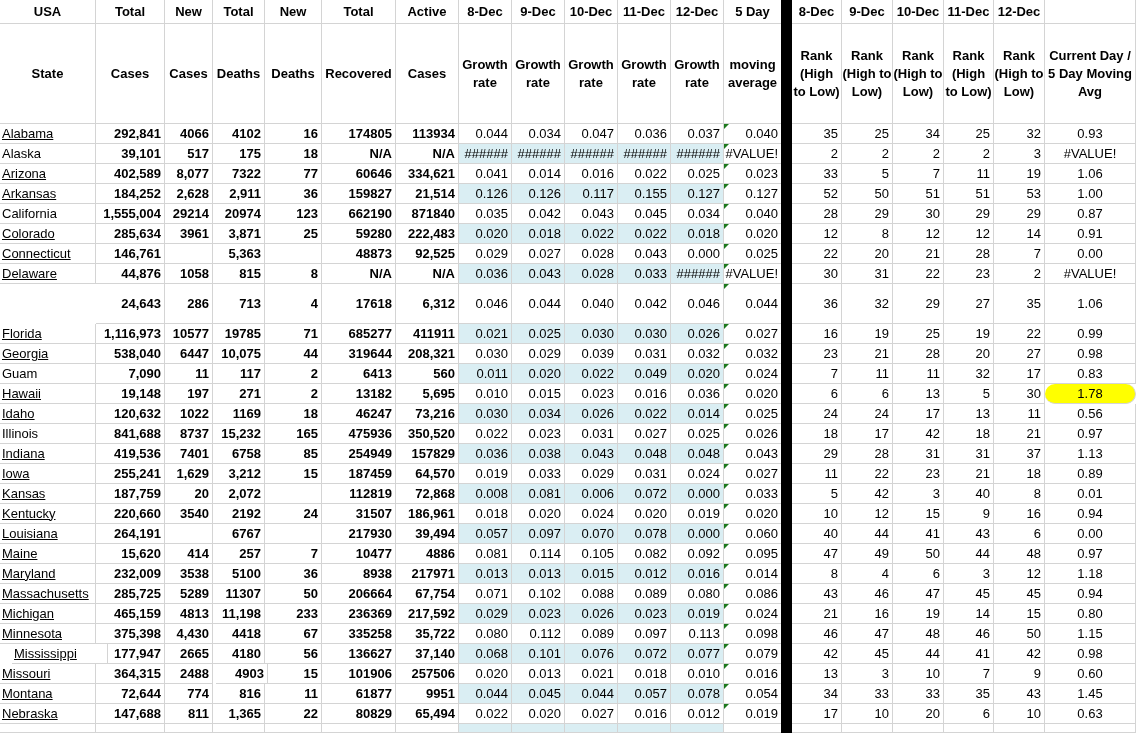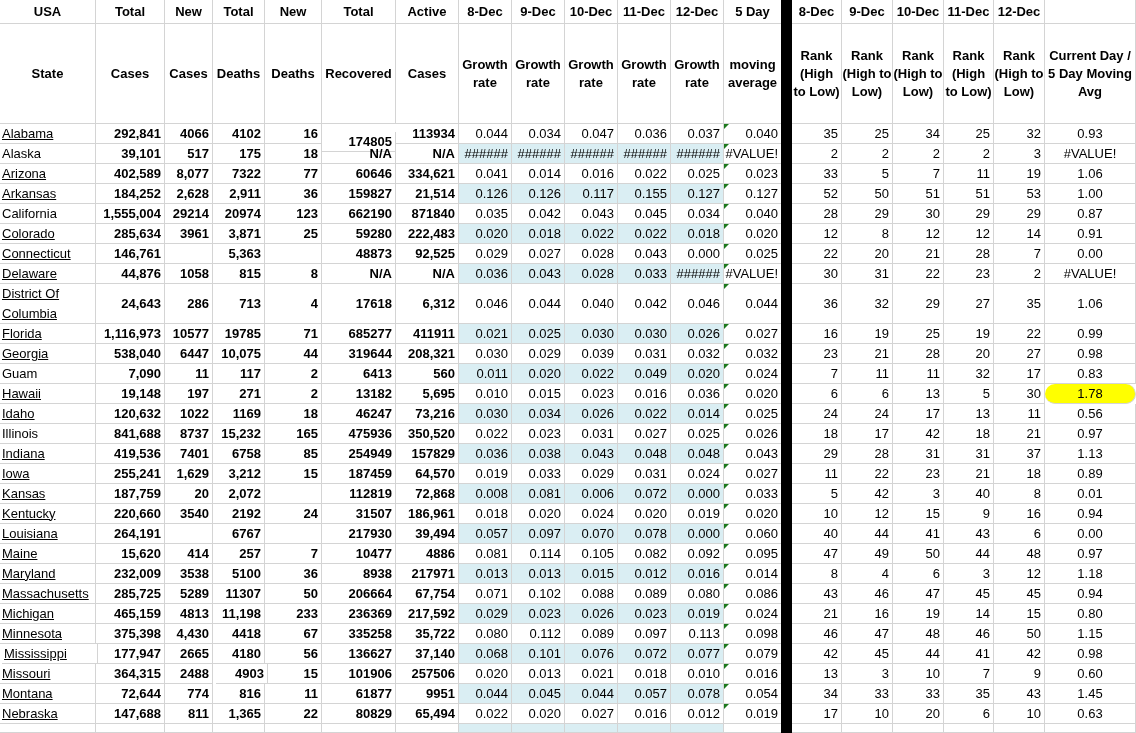--- a/index.html
+++ b/index.html
@@ -71,21 +71,21 @@
       <div class="cell hdr" style="left: 1045px; width: 91px;">Current Day / 5 Day Moving Avg</div>
     </div>
     <div class="row" style="top: 124px; height: 20px;">
       <div class="cell state" style="left: 0px; width: 96px;">
         <span class="link">Alabama</span>
       </div>
       <div class="cell num bold" style="left: 96px; width: 69px;">292,841</div>
       <div class="cell num bold" style="left: 165px; width: 48px;">4066</div>
       <div class="cell num bold" style="left: 213px; width: 52px;">4102</div>
       <div class="cell num bold" style="left: 265px; width: 57px;">16</div>
-      <div class="cell num bold" style="left: 322px; width: 74px; margin-top: 8px;">174805</div>
+      <div class="cell num bold" style="left: 322px; width: 74px;">174805</div>
       <div class="cell num bold" style="left: 396px; width: 63px;">113934</div>
       <div class="cell num" style="left: 459px; width: 53px;">0.044</div>
       <div class="cell num" style="left: 512px; width: 53px;">0.034</div>
       <div class="cell num" style="left: 565px; width: 53px;">0.047</div>
       <div class="cell num" style="left: 618px; width: 53px;">0.036</div>
       <div class="cell num" style="left: 671px; width: 53px;">0.037</div>
       <div class="cell num" style="left: 724px; width: 58px;">0.040</div>
       <span class="tri" style="left: 724px;"></span>
       <div class="cell num" style="left: 792px; width: 50px;">35</div>
       <div class="cell num" style="left: 842px; width: 51px;">25</div>
@@ -256,23 +256,20 @@
       <div class="cell num" style="left: 724px; width: 58px;">#VALUE!</div>
       <span class="tri" style="left: 724px;"></span>
       <div class="cell num" style="left: 792px; width: 50px;">30</div>
       <div class="cell num" style="left: 842px; width: 51px;">31</div>
       <div class="cell num" style="left: 893px; width: 51px;">22</div>
       <div class="cell num" style="left: 944px; width: 50px;">23</div>
       <div class="cell num" style="left: 994px; width: 51px;">2</div>
       <div class="cell ctr" style="left: 1045px; width: 91px;">#VALUE!</div>
     </div>
     <div class="row" style="top: 284px; height: 40px;">
-      <div class="cell state" style="left: 0px; width: 96px;">
-        <span class="link wrap">District Of Columbia</span>
-      </div>
       <div class="cell num bold" style="left: 96px; width: 69px;">24,643</div>
       <div class="cell num bold" style="left: 165px; width: 48px;">286</div>
       <div class="cell num bold" style="left: 213px; width: 52px;">713</div>
       <div class="cell num bold" style="left: 265px; width: 57px;">4</div>
       <div class="cell num bold" style="left: 322px; width: 74px;">17618</div>
       <div class="cell num bold" style="left: 396px; width: 63px;">6,312</div>
       <div class="cell num" style="left: 459px; width: 53px;">0.046</div>
       <div class="cell num" style="left: 512px; width: 53px;">0.044</div>
       <div class="cell num" style="left: 565px; width: 53px;">0.040</div>
       <div class="cell num" style="left: 618px; width: 53px;">0.042</div>
@@ -664,21 +661,21 @@
       <div class="cell num" style="left: 724px; width: 58px;">0.098</div>
       <span class="tri" style="left: 724px;"></span>
       <div class="cell num" style="left: 792px; width: 50px;">46</div>
       <div class="cell num" style="left: 842px; width: 51px;">47</div>
       <div class="cell num" style="left: 893px; width: 51px;">48</div>
       <div class="cell num" style="left: 944px; width: 50px;">46</div>
       <div class="cell num" style="left: 994px; width: 51px;">50</div>
       <div class="cell ctr" style="left: 1045px; width: 91px;">1.15</div>
     </div>
     <div class="row" style="top: 644px; height: 20px;">
-      <div class="cell state" style="left: 2px; width: 96px;">
+      <div class="cell state" style="left: 12px; width: 96px;">
         <span class="link">Mississippi</span>
       </div>
       <div class="cell num bold" style="left: 96px; width: 69px;">177,947</div>
       <div class="cell num bold" style="left: 165px; width: 48px;">2665</div>
       <div class="cell num bold" style="left: 213px; width: 52px;">4180</div>
       <div class="cell num bold" style="left: 265px; width: 57px;">56</div>
       <div class="cell num bold" style="left: 322px; width: 74px;">136627</div>
       <div class="cell num bold" style="left: 396px; width: 63px;">37,140</div>
       <div class="cell num blue" style="left: 459px; width: 53px;">0.068</div>
       <div class="cell num blue" style="left: 512px; width: 53px;">0.101</div>

